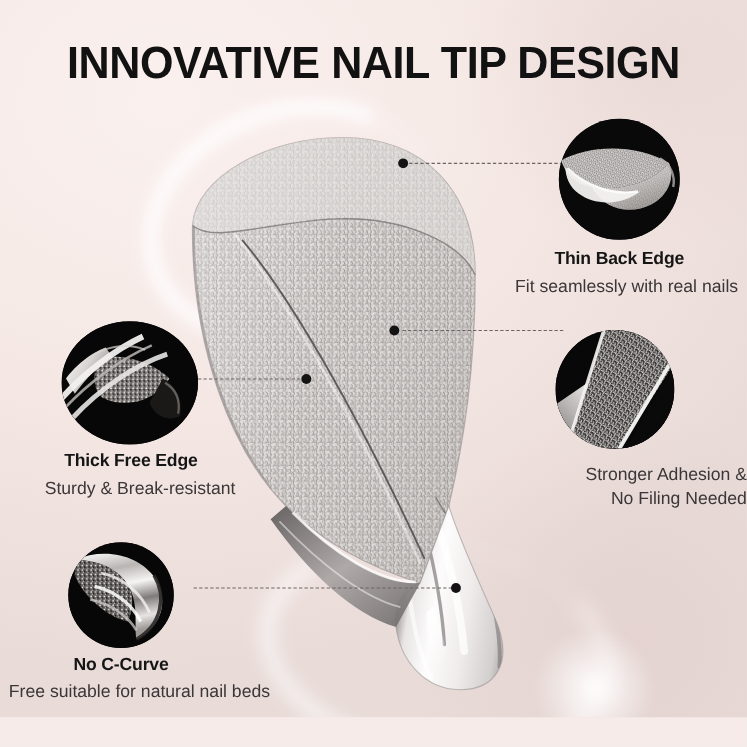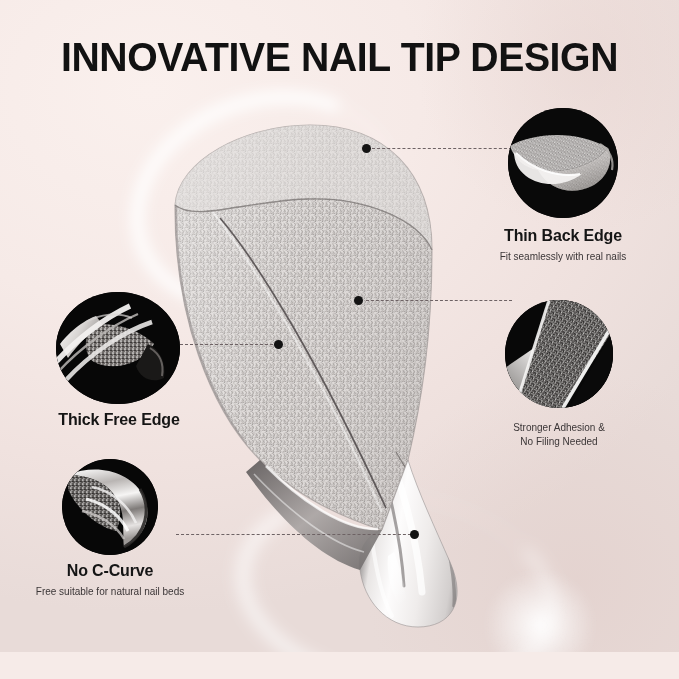--- a/index.html
+++ b/index.html
@@ -143,25 +143,26 @@
   .cap-title {
     font-size: 16px;
     font-weight: bold;
     color: #151515;
     letter-spacing: -0.15px;
     line-height: 1.2;
     white-space: nowrap;
   }
   .cap-sub {
     margin-top: 5px;
-    font-size: 10px;
+    font-size: 16px;
     font-weight: normal;
     color: #3b3637;
     line-height: 1.33;
     white-space: nowrap;
+    text-align: right;
   }
 
   
   .leader {
     position: absolute;
     height: 0;
     border-top: 1.4px dashed #6d6264;
   }
   .dot {
     position: absolute;
@@ -391,24 +392,25 @@
         <path d="M10,88 C34,62 66,40 96,30" stroke="#e9e7e6" stroke-width="4.5" fill="none" opacity="0.9"></path>
 
         <path d="M92,52 C104,58 110,70 108,86 C96,92 84,86 80,74 Z" fill="#1a1918"></path>
         <path d="M94,56 C104,62 108,72 106,84" stroke="#6b6765" stroke-width="2" fill="none" opacity="0.9"></path>
 
         <path d="M30,30 C44,22 62,20 76,26" stroke="#d9d6d4" stroke-width="1.8" fill="none" opacity="0.7"></path>
       </svg>
     </div>
     <div class="cap" style="left:-32px; top:118px; width:190px;">
       <div class="cap-title">Thick Free Edge</div>
+      <div class="cap-sub">Sturdy &amp; Break-resistant</div>
     </div>
   </div>
 
-  <div class="callout" style="left:62px; top:459px;">
+  <div class="callout" style="left:62px; top:493px;">
     <div class="circle-photo" style="width:96px;height:96px;">
       <svg width="96" height="96" viewBox="0 0 96 96">
         <defs>
           <pattern id="grit2" width="4" height="4" patternUnits="userSpaceOnUse">
             <rect width="4" height="4" fill="#5d5a58"></rect>
             <circle cx="0.9" cy="1.1" r="0.8" fill="#f0efee"></circle>
             <circle cx="2.9" cy="2.6" r="0.7" fill="#141313"></circle>
             <circle cx="1.9" cy="3.4" r="0.55" fill="#cfcccb"></circle>
           </pattern>
           <linearGradient id="ccurve" x1="0" y1="0" x2="0.2" y2="1">

